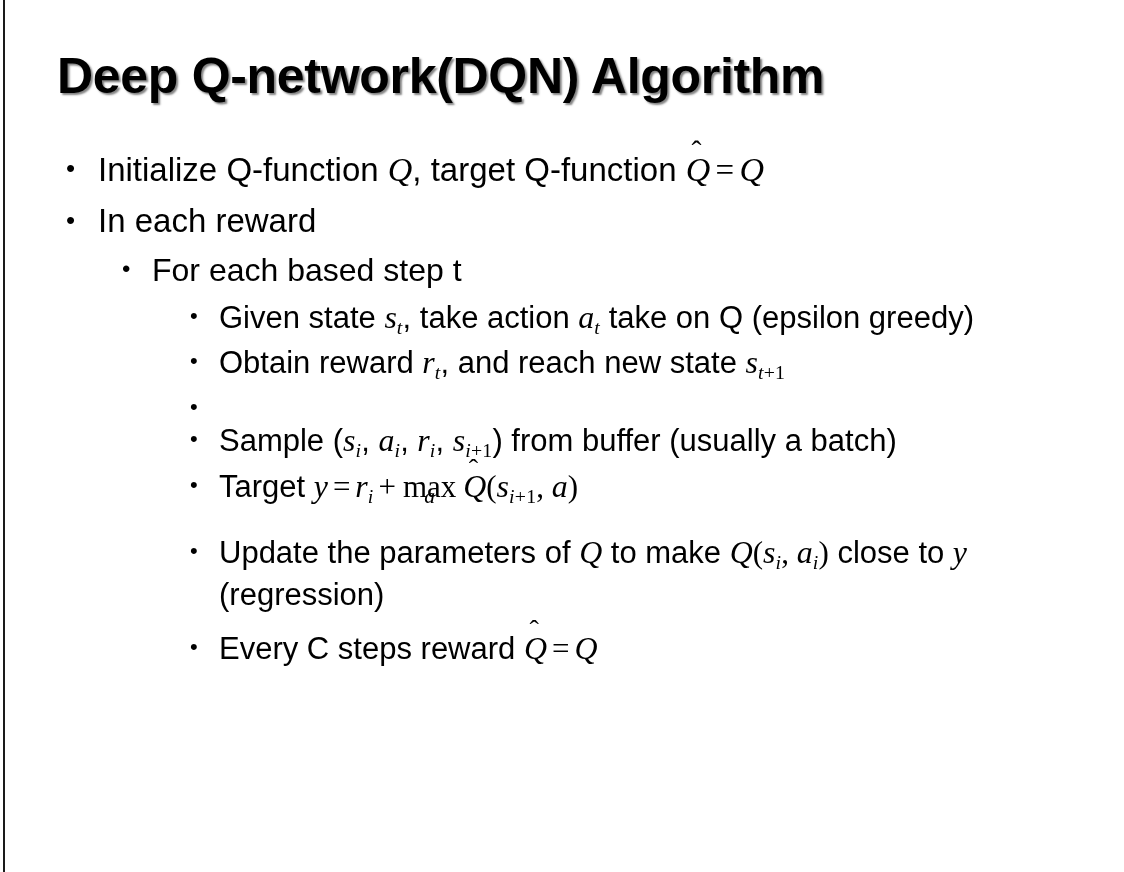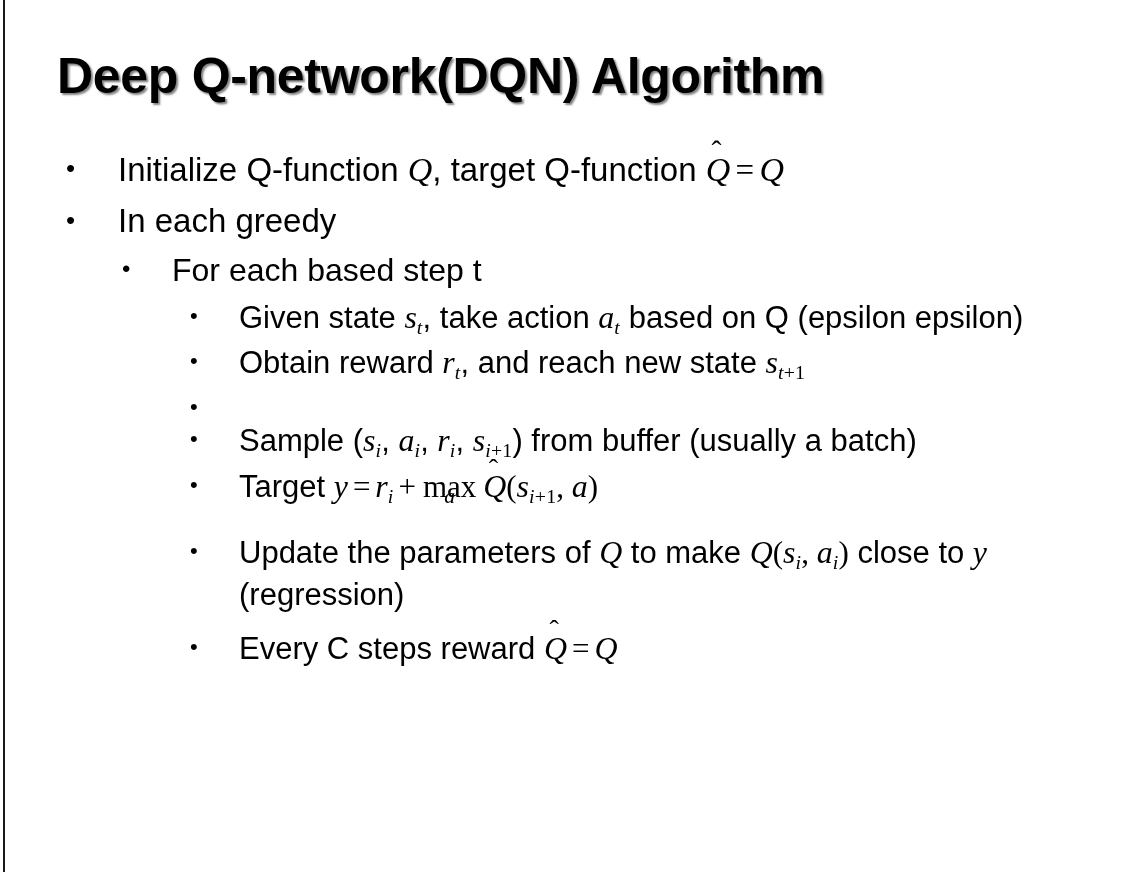--- a/index.html
+++ b/index.html
@@ -60,21 +60,20 @@
 
   .bullet-glyph {
     flex: 0 0 auto;
     line-height: 1;
     color: #000000;
     user-select: none;
   }
 
   .bullet-text {
     flex: 1 1 auto;
-    margin-left: 20px;
   }
 
   
   .lvl1 {
     padding-left: 66px;
     font-size: 33px;
     line-height: 1.28;
     margin-bottom: 8px;
   }
   .lvl1 .bullet-glyph {
@@ -189,31 +188,31 @@
 
   <div class="body-area">
 
     <div class="bullet-row lvl1">
       <span class="bullet-glyph">•</span>
       <span class="bullet-text"><span>Initialize Q-function </span><span class="mi">Q</span><span>, target Q-function </span><span class="qhat"><span class="hat">ˆ</span>Q</span><span class="thin"></span><span class="mop">=</span><span class="thin"></span><span class="mi">Q</span></span>
     </div>
 
     <div class="bullet-row lvl1">
       <span class="bullet-glyph">•</span>
-      <span class="bullet-text">In each greedy</span>
+      <span class="bullet-text">In each reward</span>
     </div>
 
     <div class="bullet-row lvl2">
       <span class="bullet-glyph">•</span>
       <span class="bullet-text">For each based step t</span>
     </div>
 
     <div class="bullet-row lvl3">
       <span class="bullet-glyph">•</span>
-      <span class="bullet-text"><span>Given state </span><span class="mi">s</span><span class="sub">t</span><span>, take action </span><span class="mi">a</span><span class="sub">t</span><span> based on Q (epsilon epsilon)</span></span>
+      <span class="bullet-text"><span>Given state </span><span class="mi">s</span><span class="sub">t</span><span>, take action </span><span class="mi">a</span><span class="sub">t</span><span> take on Q (epsilon greedy)</span></span>
     </div>
 
     <div class="bullet-row lvl3">
       <span class="bullet-glyph">•</span>
       <span class="bullet-text"><span>Obtain reward </span><span class="mi">r</span><span class="sub">t</span><span>, and reach new state </span><span class="mi">s</span><span class="sub"><span>t</span><span class="mn">+1</span></span></span>
     </div>
 
     <div class="bullet-row lvl3">
       <span class="bullet-glyph">•</span>
     </div>

